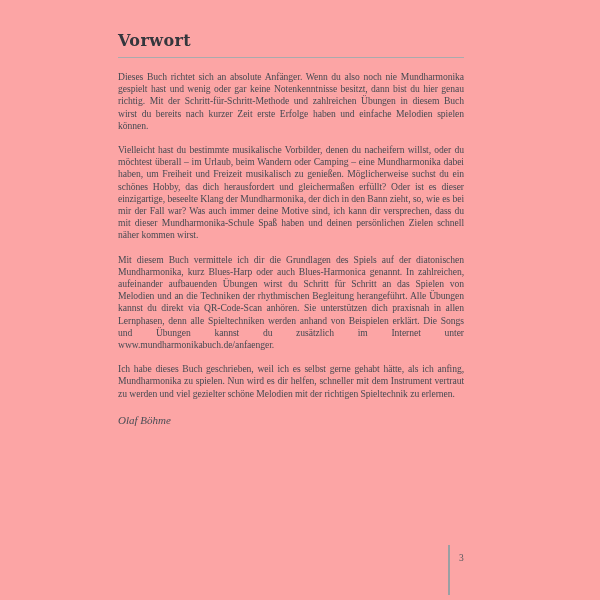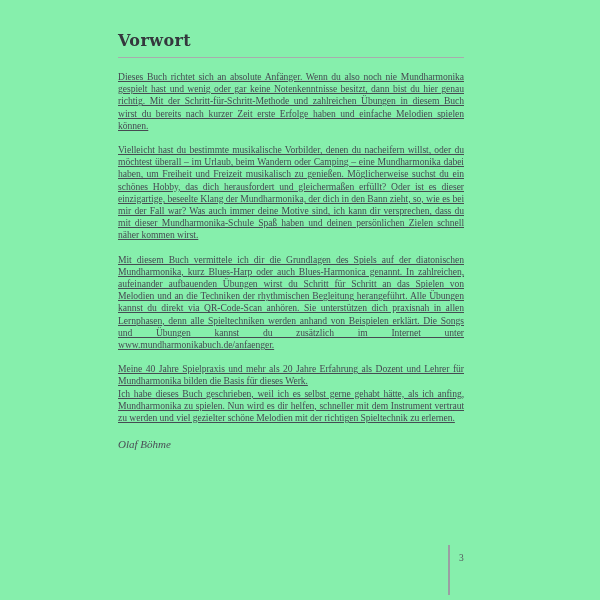--- a/index.html
+++ b/index.html
@@ -4,21 +4,21 @@
 <style>
   html, body {
     margin: 0;
     padding: 0;
     background: #ffffff;
   }
   .page {
     position: relative;
     width: 600px;
     height: 600px;
-    background: #86efac;
+    background: #fca5a5;
     overflow: hidden;
     font-family: "Liberation Serif", serif;
   }
   .content {
     position: absolute;
     left: 118px;
     top: 31px;
     width: 346px;
   }
   .page-title {
@@ -37,22 +37,21 @@
     width: 100%;
   }
   .body-text p {
     font-size: 9.6px;
     line-height: 12.2px;
     letter-spacing: -0.05px;
     color: #464a52;
     text-align: justify;
     hyphens: auto;
     -webkit-hyphens: auto;
-    margin: 0 0 12px 0;
-    text-decoration: underline;
+    margin: 12px 0 12px 0;
   }
   .body-text p.no-gap {
     margin-bottom: 0;
   }
   .signature {
     font-style: italic;
     font-size: 11px;
     color: #4a4d55;
     margin-top: 14px;
   }
@@ -81,21 +80,20 @@
   <div class="content">
 
     <h1 class="page-title">Vorwort</h1>
 
     <hr class="title-rule">
 
     <div class="body-text">
       <p>Dieses Buch richtet sich an absolute Anfänger. Wenn du also noch nie Mundharmonika gespielt hast und wenig oder gar keine Notenkenntnisse besitzt, dann bist du hier genau richtig. Mit der Schritt-für-Schritt-Methode und zahlreichen Übungen in diesem Buch wirst du bereits nach kurzer Zeit erste Erfolge haben und einfache Melodien spielen können.</p>
       <p>Vielleicht hast du bestimmte musikalische Vorbilder, denen du nacheifern willst, oder du möchtest überall – im Urlaub, beim Wandern oder Camping – eine Mundharmonika dabei haben, um Freiheit und Freizeit musikalisch zu genießen. Möglicherweise suchst du ein schönes Hobby, das dich herausfordert und gleichermaßen erfüllt? Oder ist es dieser einzigartige, beseelte Klang der Mundharmonika, der dich in den Bann zieht, so, wie es bei mir der Fall war? Was auch immer deine Motive sind, ich kann dir versprechen, dass du mit dieser Mundharmonika-Schule Spaß haben und deinen persönlichen Zielen schnell näher kommen wirst.</p>
       <p>Mit diesem Buch vermittele ich dir die Grundlagen des Spiels auf der diatonischen Mundharmonika, kurz Blues-Harp oder auch Blues-Harmonica genannt. In zahlreichen, aufeinander aufbauenden Übungen wirst du Schritt für Schritt an das Spielen von Melodien und an die Techniken der rhythmischen Begleitung herangeführt. Alle Übungen kannst du direkt via QR-Code-Scan anhören. Sie unterstützen dich praxisnah in allen Lernphasen, denn alle Spieltechniken werden anhand von Beispielen erklärt. Die Songs und Übungen kannst du zusätzlich im Internet unter www.mundharmonikabuch.de/anfaenger.</p>
-      <p class="no-gap">Meine 40 Jahre Spielpraxis und mehr als 20 Jahre Erfahrung als Dozent und Lehrer für Mundharmonika bilden die Basis für dieses Werk.</p>
       <p class="no-gap">Ich habe dieses Buch geschrieben, weil ich es selbst gerne gehabt hätte, als ich anfing, Mundharmonika zu spielen. Nun wird es dir helfen, schneller mit dem Instrument vertraut zu werden und viel gezielter schöne Melodien mit der richtigen Spieltechnik zu erlernen.</p>
     </div>
 
     <div class="signature">Olaf Böhme</div>
 
   </div>
 
   <div class="footer-divider"></div>
 
   <div class="page-number">3</div>

